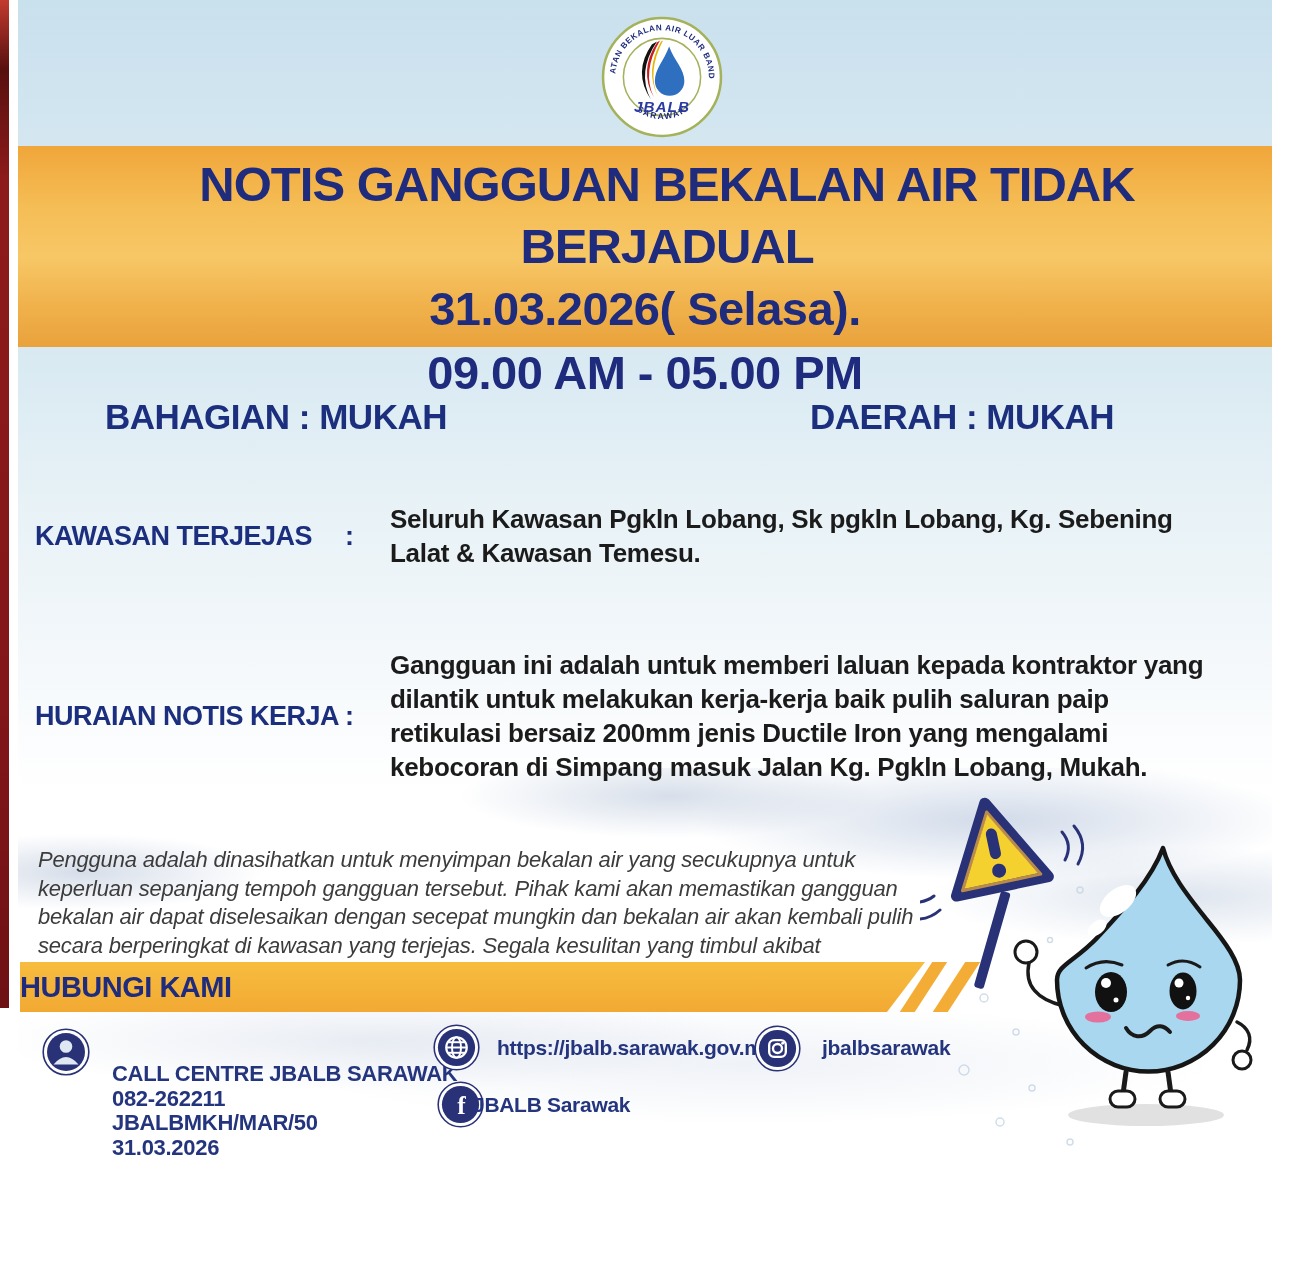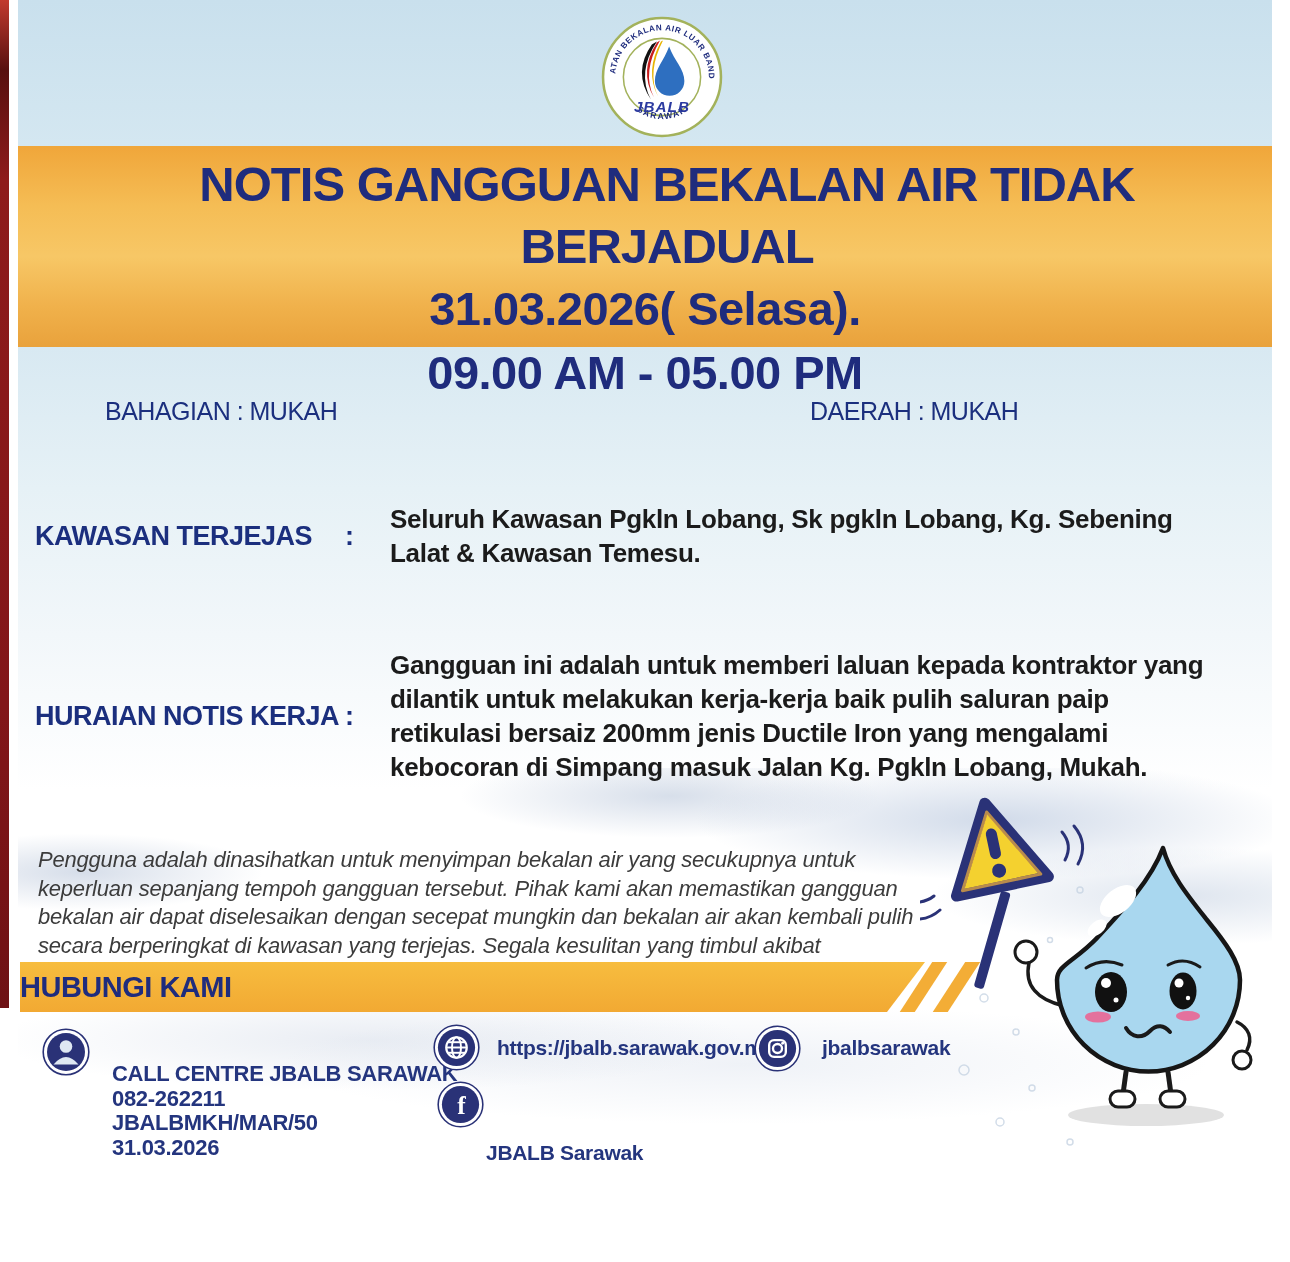--- a/index.html
+++ b/index.html
@@ -31,21 +31,21 @@
   }
   .title-banner{
     position:absolute;left:18px;top:146px;width:1254px;height:201px;
     background:linear-gradient(180deg,#f0a63a 0%,#f5bd55 30%,#f7c766 55%,#f0b14b 80%,#e9a23c 100%);
     color:#1f2c7d;text-align:center;font-weight:bold;
   }
   .title-line1{font-size:49px;line-height:62px;margin-top:7px;letter-spacing:-1px;margin-left:44px;}
   .title-line{font-size:47px;line-height:64px;letter-spacing:-0.5px;}
   .logo{position:absolute;left:601px;top:16px;width:122px;height:122px;}
   .region-label{
-    position:absolute;top:397px;font-size:25px;font-weight:normal;color:#1b2f7e;letter-spacing:-0.5px;
+    position:absolute;top:397px;font-size:35px;font-weight:bold;color:#1b2f7e;letter-spacing:-0.5px;
   }
   .section-row{position:absolute;left:35px;display:flex;align-items:center;}
   .sec-label{width:310px;font-size:27px;font-weight:bold;color:#1b2f7e;letter-spacing:-0.5px;line-height:33px;}
   .sec-colon{width:45px;font-size:27px;font-weight:bold;color:#1b2f7e;}
   .sec-text{width:832px;font-size:26px;font-weight:bold;color:#1b1b1b;line-height:34px;letter-spacing:-0.3px;}
   .advisory{
     position:absolute;left:38px;top:846px;width:884px;
     font-size:22px;font-style:italic;color:#3c3c3c;line-height:28.5px;letter-spacing:-0.2px;
   }
   .hubungi{
@@ -154,21 +154,21 @@
     <circle cx="24" cy="24" r="4.6" fill="none" stroke="#ffffff" stroke-width="2.4"></circle>
     <circle cx="29.3" cy="18.7" r="1.5" fill="#ffffff"></circle>
   </svg>
   <span class="link-text" style="left:822px;top:1036px;">jbalbsarawak</span>
 
   <svg class="c-icon" style="left:437px;top:1081px;" width="47" height="47" viewBox="0 0 48 48">
     <circle cx="24" cy="24" r="22.8" fill="#ffffff" stroke="#2a3277" stroke-width="1.6"></circle>
     <circle cx="24" cy="24" r="19" fill="#2a3277"></circle>
     <text x="25" y="34" font-size="26" font-family="Liberation Serif,serif" font-weight="bold" fill="#ffffff" text-anchor="middle">f</text>
   </svg>
-  <span class="link-text" style="left:486px;top:1093px;margin-top:48px;">JBALB Sarawak</span>
+  <span class="link-text" style="left:473px;top:1093px;">JBALB Sarawak</span>
 
   <svg class="mascot" viewBox="0 0 352 420">
 
     <g fill="none" stroke="#c7d4e3" stroke-width="1.5" opacity="0.8">
       <circle cx="64" cy="228" r="4"></circle>
         <circle cx="96" cy="262" r="3"></circle>
         <circle cx="44" cy="300" r="5"></circle>
       <circle cx="112" cy="318" r="3"></circle>
         <circle cx="80" cy="352" r="4"></circle>
         <circle cx="150" cy="372" r="3"></circle>

